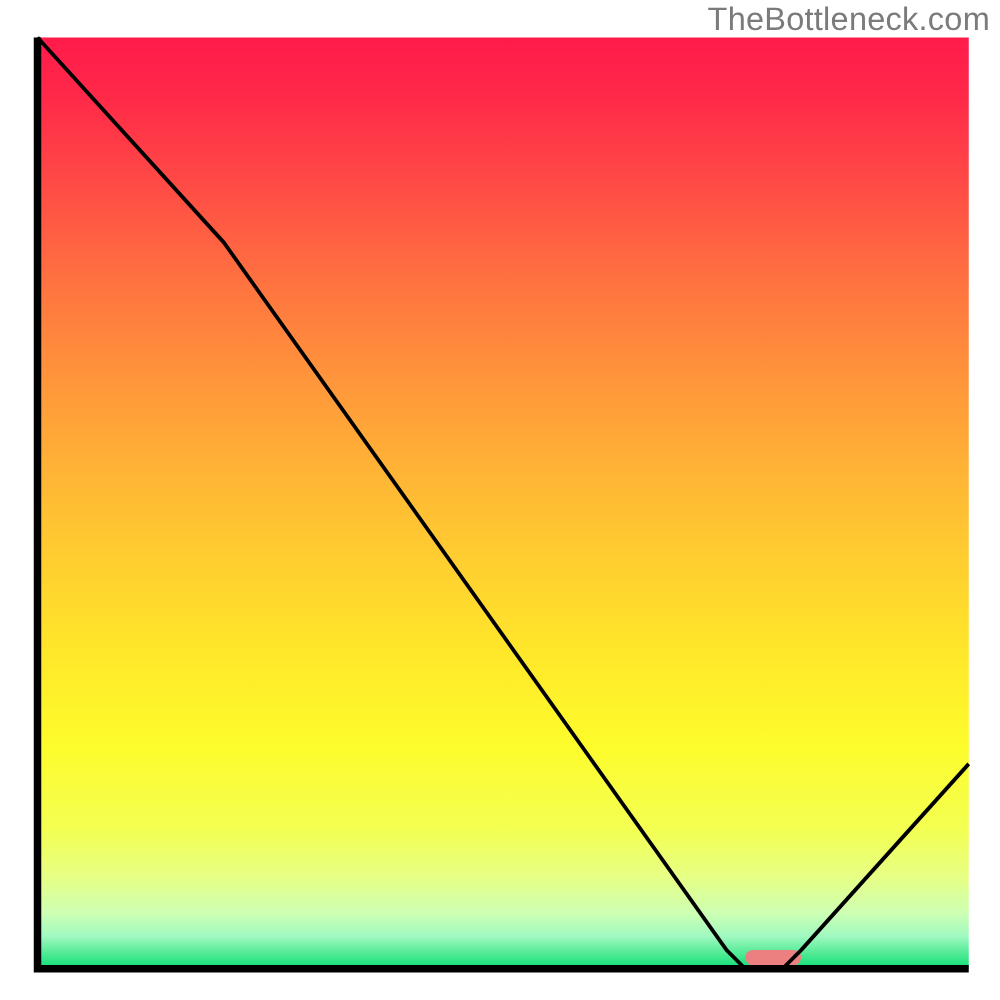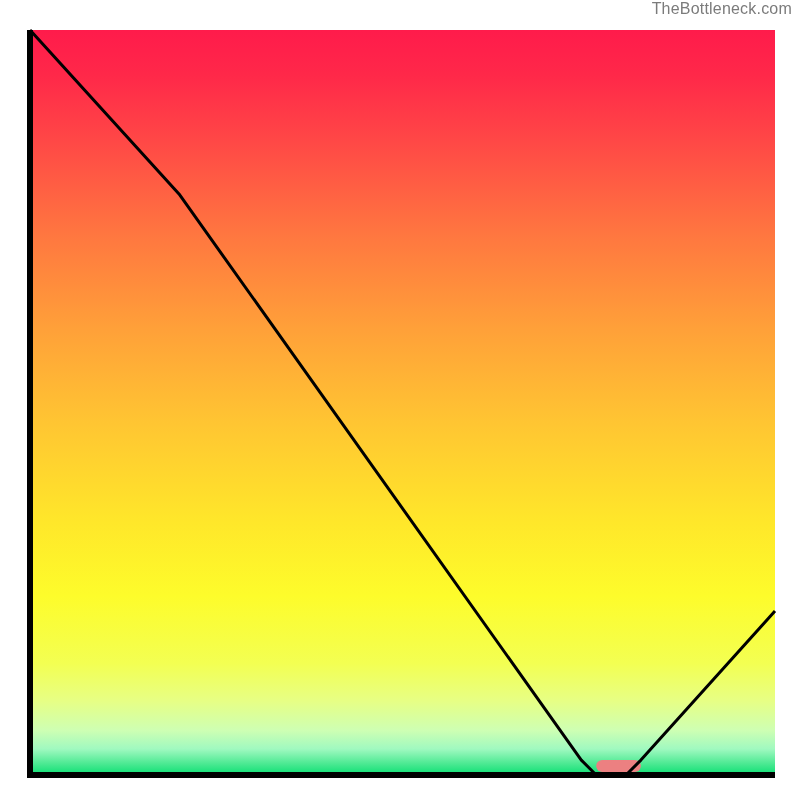--- a/index.html
+++ b/index.html
@@ -14,21 +14,21 @@
   .canvas {
     position: relative;
     width: 800px;
     height: 800px;
   }
   .attribution {
     position: absolute;
     top: 0;
     right: 8px;
     color: #7b7b7b;
-    font-size: 16px;
+    font-size: 26px;
     letter-spacing: 0.2px;
     z-index: 5;
   }
   svg.plot {
     position: absolute;
     left: 0;
     top: 0;
     width: 800px;
     height: 800px;
     z-index: 1;

